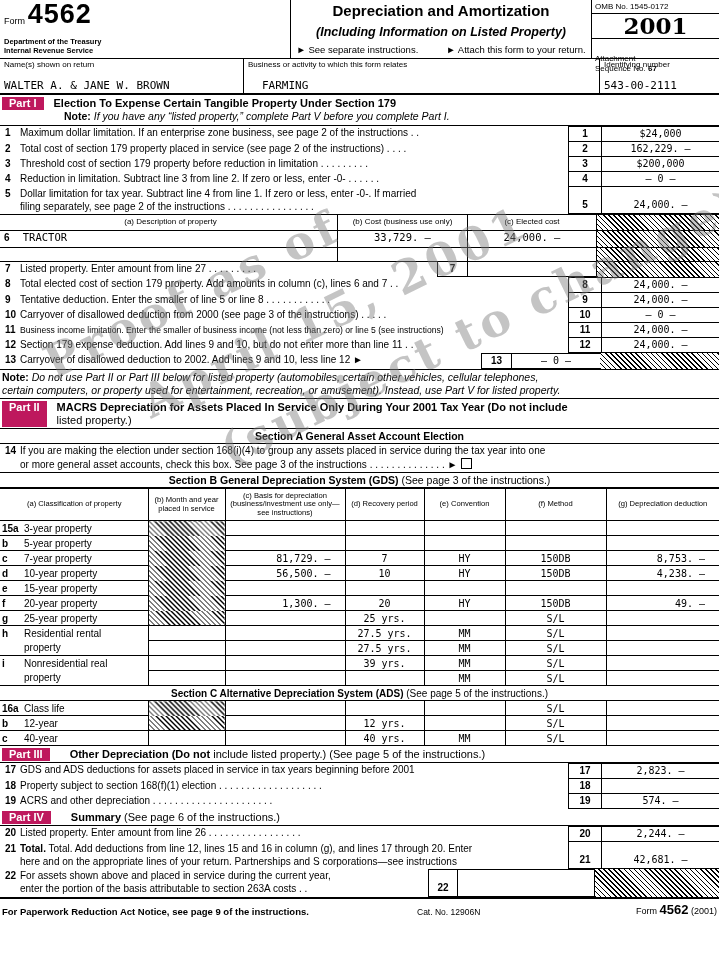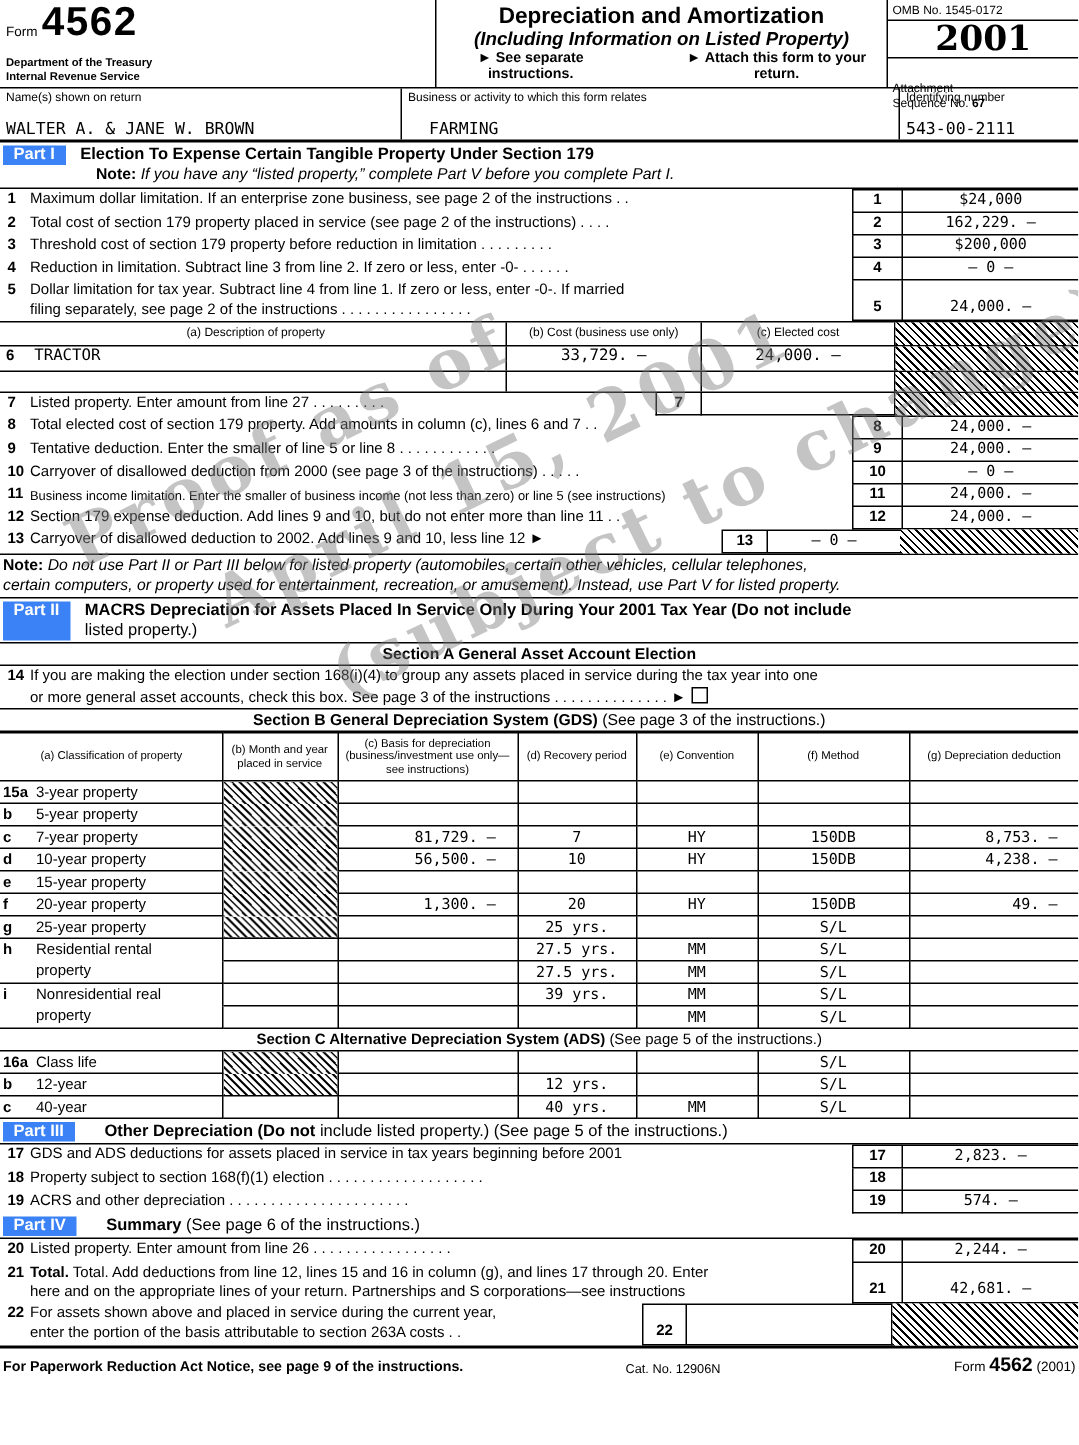--- a/index.html
+++ b/index.html
@@ -13,35 +13,35 @@
   .wm .wm2{margin-left:70px;} .wm .wm3{margin-left:120px;}
   
   .hdr{display:flex;border-bottom:1px solid #000;height:58px;}
   .hdr-left{width:291px;border-right:1px solid #000;padding:2px 4px;box-sizing:border-box;position:relative;}
   .formword{font-size:9px;display:inline-block;vertical-align:bottom;}
   .formnum{font-size:27px;font-weight:bold;letter-spacing:1px;display:inline-block;line-height:24px;}
   .dept{font-size:7.5px;line-height:8.5px;position:absolute;bottom:3px;left:4px;font-weight:bold;}
   .hdr-mid{flex:1;border-right:1px solid #000;text-align:center;display:flex;flex-direction:column;justify-content:space-between;padding:2px 0 3px;box-sizing:border-box;}
   .title{font-size:15px;font-weight:bold;}
   .subtitle{font-size:12.5px;font-weight:bold;font-style:italic;}
-  .seps{font-size:9.5px;font-weight:bold;display:flex;justify-content:center;gap:28px;}
+  .seps{font-size:9.5px;font-weight:normal;display:flex;justify-content:center;gap:28px;}
   .hdr-right{width:127px;box-sizing:border-box;display:flex;flex-direction:column;}
   .omb{font-size:8px;padding:2px 3px;border-bottom:1px solid #000;}
   .year{font-family:"DejaVu Serif",serif;font-size:23px;font-weight:bold;text-align:center;line-height:24px;border-bottom:1px solid #000;}
   .attach{font-size:8px;padding:1px 3px;line-height:9.5px;margin-top:14px;}
   
   .idrow{display:flex;height:34px;border-bottom:2px solid #000;}
   .idcell{box-sizing:border-box;padding:1px 4px;display:flex;flex-direction:column;justify-content:space-between;}
   .idcell .lbl{font-size:8px;} .entry{font-family:"DejaVu Sans Mono",monospace;font-size:11px;}
-  .id-name{width:268px;border-right:1px solid #000;}
+  .id-name{width:244px;border-right:1px solid #000;}
   .id-biz{flex:1;border-right:1px solid #000;} .id-biz .entry{padding-left:14px;}
   .id-num{width:119px;}
   
   .bar{display:flex;align-items:flex-start;padding:2px 0 1px;border-bottom:1.5px solid #000;gap:10px;}
-  .tag{background:#3b82f6;color:#fff;font-weight:bold;font-size:11px;padding:0 7px 1px;margin:0 10px 0 2px;white-space:nowrap;}
+  .tag{background:#be185d;color:#fff;font-weight:bold;font-size:11px;padding:0 7px 1px;margin:0 10px 0 2px;white-space:nowrap;}
   .bartext{font-size:11px;font-weight:bold;line-height:13px;}
   .noteline{font-size:10.5px;padding:0 0 2px 64px;}
   .it{font-style:italic;} .b{font-weight:bold;}
   .sechead{text-align:center;font-size:10.5px;border-bottom:1.5px solid #000;padding:1px 0;}
   
   .lines{}
   .r{display:flex;align-items:stretch;min-height:15px;line-height:14px;}
   .n{width:20px;font-weight:bold;padding-left:5px;box-sizing:border-box;}
   .tx{flex:1;padding-right:2px;}
   .tx2{line-height:12.5px;padding-top:1px;}

